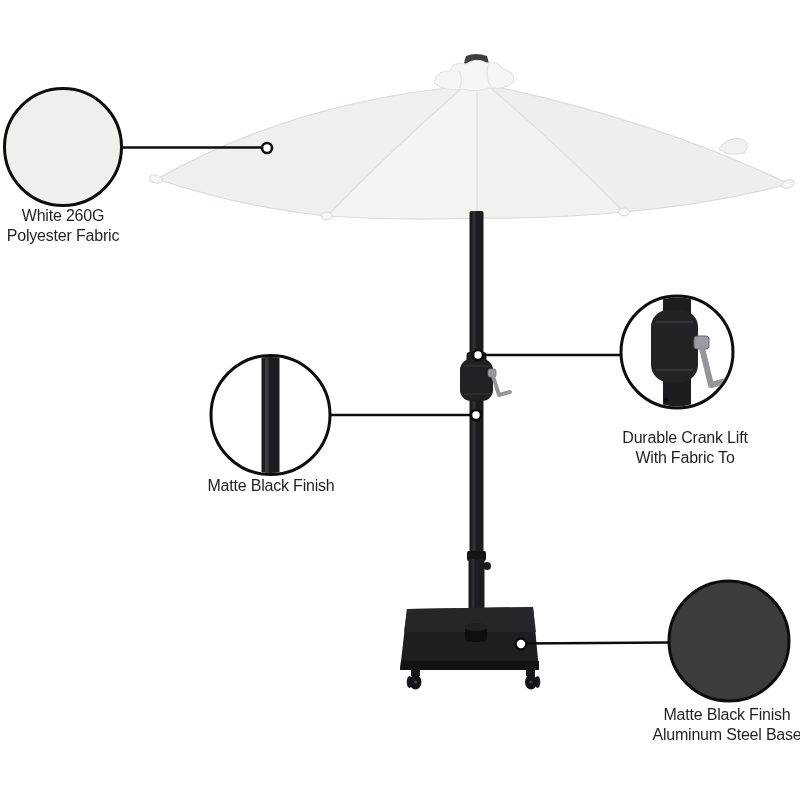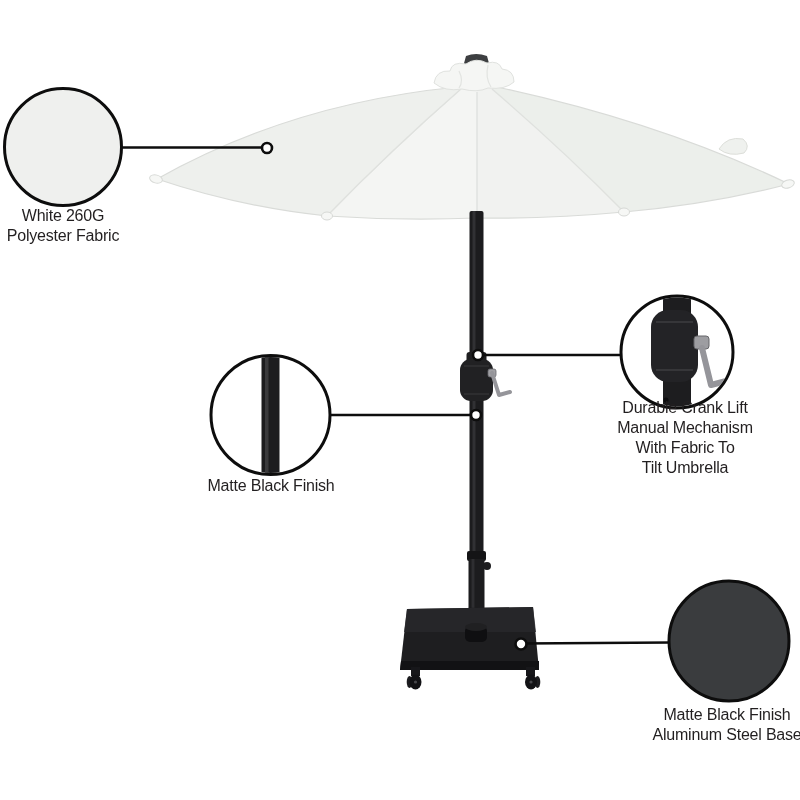--- a/index.html
+++ b/index.html
@@ -140,25 +140,23 @@
 
   <div class="callout-label" style="left:-37px; top:206px; width:200px;">
     <span>White 260G</span>
     <span>Polyester Fabric</span>
   </div>
 
   <div class="callout-label" style="left:171px; top:476px; width:200px;">
     <span>Matte Black Finish</span>
   </div>
 
-  <div class="callout-label" style="left:585px; top:398px; width:200px;">
+  <div class="callout-label" style="left:585px; top:428px; width:200px;">
     <span>Durable Crank Lift</span>
-    <span>Manual Mechanism</span>
     <span>With Fabric To</span>
-    <span>Tilt Umbrella</span>
   </div>
 
   <div class="callout-label" style="left:627px; top:705px; width:200px;">
     <span>Matte Black Finish</span>
     <span>Aluminum Steel Base</span>
   </div>
 
 </div>
 
 </body></html>

